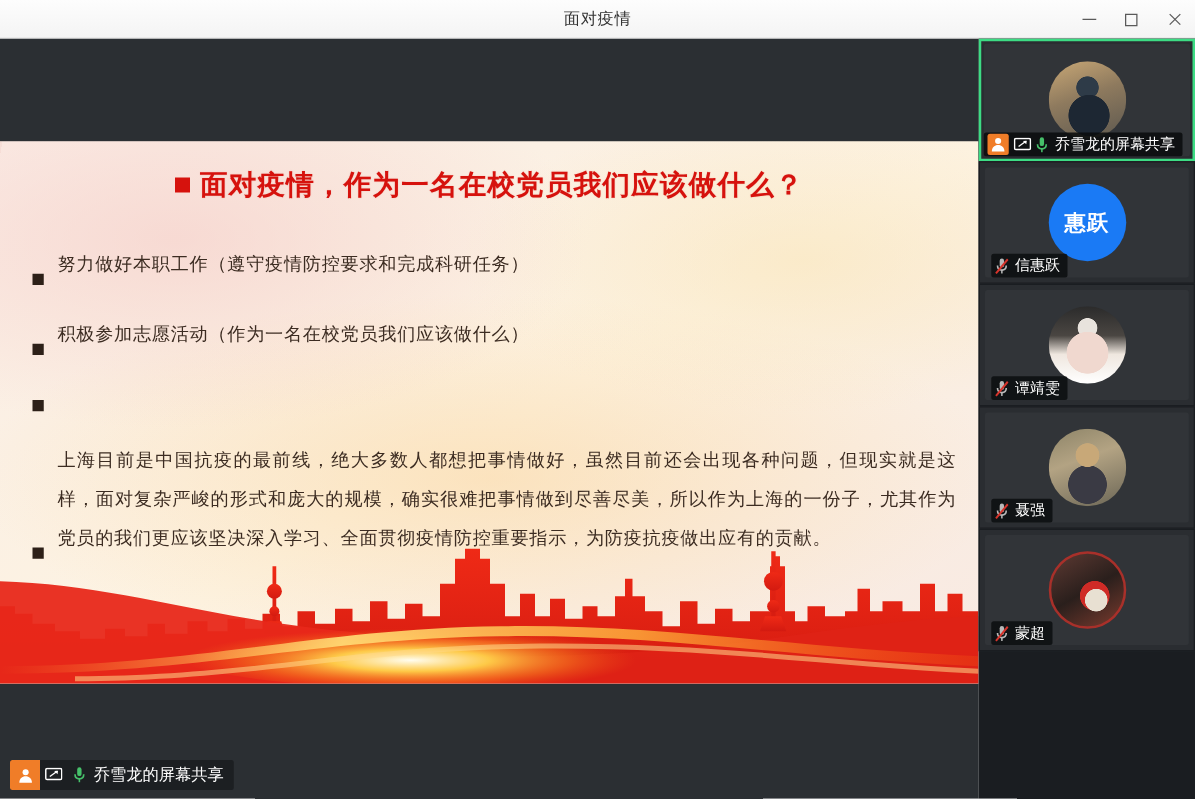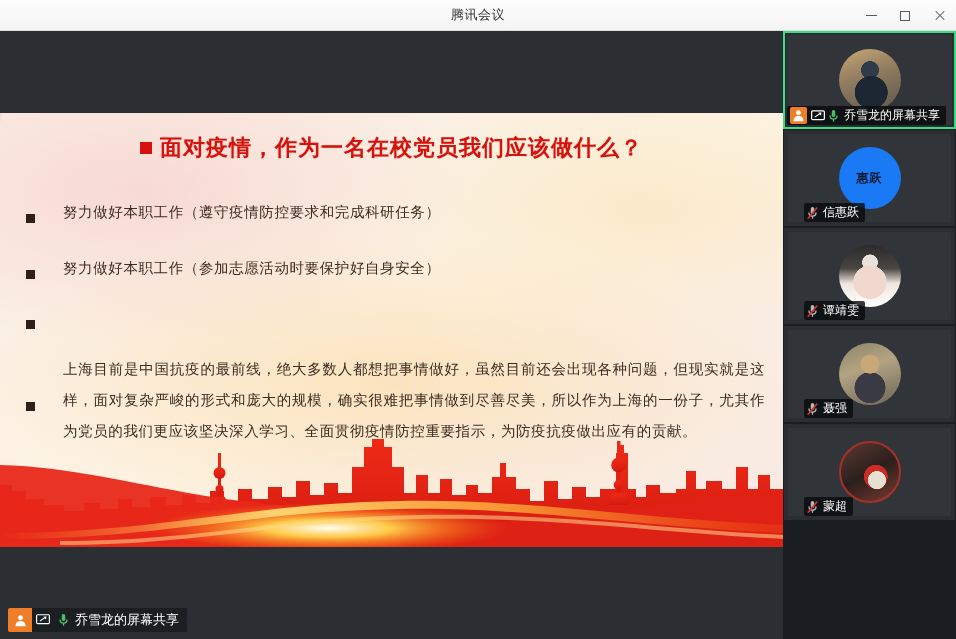--- a/index.html
+++ b/index.html
@@ -74,21 +74,21 @@
   }
   #slide .sl-title .sq {
     display:inline-block; width:12px; height:12px; background:#d6120d;
     margin-right:8px; vertical-align:1px;
   }
 
   #slide .bullets {
     position:absolute; left:26px; right:18px; top:84px;
   }
   .bullet {
-    display:flex; align-items:center; gap:28px;
+    display:flex; align-items:flex-end; gap:11px;
     font-family:"DejaVu Serif","Liberation Serif",serif;
     font-size:14.5px; color:#3c2c22; line-height:31px;
     margin-bottom:25px; letter-spacing:0.6px;
   }
   .bullet .sq {
     flex:0 0 auto; width:9px; height:9px; background:#2d2018; margin-top:11px;
   }
   .bullet.para { margin-bottom:16px; }
   .bullet.para .txt { text-align:justify; }
 
@@ -131,21 +131,21 @@
   .tile .frame {
     position:absolute; inset:4px;
     background:#313438; border-radius:2px; overflow:hidden;
     display:flex; align-items:center; justify-content:center;
   }
   .tile.speaking .frame { inset:2px; }
 
   .avatar {
     width:62px; height:62px; border-radius:50%; overflow:hidden;
     display:flex; align-items:center; justify-content:center;
-    color:#0f172a; font-size:12px; font-weight:bold; letter-spacing:1px;
+    color:#ffffff; font-size:17px; font-weight:bold; letter-spacing:1px;
   }
   .avatar.initials { background:#1a7af5; }
 
   
   .av-a { background:
       radial-gradient(circle at 52% 70%, #1d2733 0 30%, rgba(29,39,51,0) 31%),
       radial-gradient(circle at 50% 34%, #2e3b48 0 17%, rgba(46,59,72,0) 18%),
       linear-gradient(160deg,#c9a876 0%, #8e7a5e 45%, #5d584f 100%); }
   .av-b { background:
       radial-gradient(circle at 50% 60%, #f0d8cf 0 34%, rgba(240,216,207,0) 35%),
@@ -159,42 +159,42 @@
       radial-gradient(circle at 50% 34%, #c8a878 0 18%, rgba(200,168,120,0) 19%),
       radial-gradient(circle at 50% 72%, #3a3a44 0 28%, rgba(58,58,68,0) 29%),
       linear-gradient(160deg,#8d8468 0%, #b3a383 40%, #6b6656 100%); }
   .av-e { background:
       radial-gradient(circle at 62% 64%, #e8e0d2 0 17%, rgba(232,224,210,0) 18%),
       radial-gradient(circle at 60% 58%, #cf2b26 0 24%, rgba(207,43,38,0) 25%),
       linear-gradient(150deg,#5e3a33 0%, #2a1f1c 50%, #7a3b2e 100%);
       border:2px solid #a8302a; }
 
   .tile .label {
-    position:absolute; left:20px; bottom:4px; height:19px;
+    position:absolute; left:9px; bottom:4px; height:19px;
     display:flex; align-items:center; gap:3px;
     background:rgba(10,12,14,0.82); color:#fff;
     font-size:12px; padding:0 6px 0 3px; border-radius:2px;
     max-width:165px; white-space:nowrap;
   }
   .tile.speaking .label { left:2px; bottom:2px; background:rgba(10,12,14,0.88); }
   .label .person {
     width:17px; height:17px; background:#f07d28; border-radius:2px;
     display:flex; align-items:center; justify-content:center; margin-right:1px;
   }
   .label .scr { display:flex; align-items:center; }
   .label .micwrap { display:flex; align-items:center; }
   .label .nm { padding-left:2px; }
 </style>
 </head>
 <body>
 
 <div id="app">
 
   <div id="titlebar">
-    <span class="title">腾讯会议</span>
+    <span class="title">面对疫情</span>
     <div id="winctrls">
       <div class="btn">
         <span class="ic-min"></span>
       </div>
       <div class="btn">
         <span class="ic-max"></span>
       </div>
       <div class="btn close">
         <span class="ic-close"></span>
       </div>
@@ -210,21 +210,21 @@
         <span class="sq"></span><span>面对疫情，作为一名在校党员我们应该做什么？</span>
       </div>
 
       <div class="bullets">
         <div class="bullet">
           <span class="sq"></span>
           <span class="txt">努力做好本职工作（遵守疫情防控要求和完成科研任务）</span>
         </div>
         <div class="bullet">
           <span class="sq"></span>
-          <span class="txt">努力做好本职工作（参加志愿活动时要保护好自身安全）</span>
+          <span class="txt">积极参加志愿活动（作为一名在校党员我们应该做什么）</span>
         </div>
         <div class="bullet">
           <span class="sq"></span>
         </div>
         <div class="bullet para">
           <span class="sq"></span>
           <span class="txt">上海目前是中国抗疫的最前线，绝大多数人都想把事情做好，虽然目前还会出现各种问题，但现实就是这样，面对复杂严峻的形式和庞大的规模，确实很难把事情做到尽善尽美，所以作为上海的一份子，尤其作为党员的我们更应该坚决深入学习、全面贯彻疫情防控重要指示，为防疫抗疫做出应有的贡献。</span>
         </div>
       </div>
 

